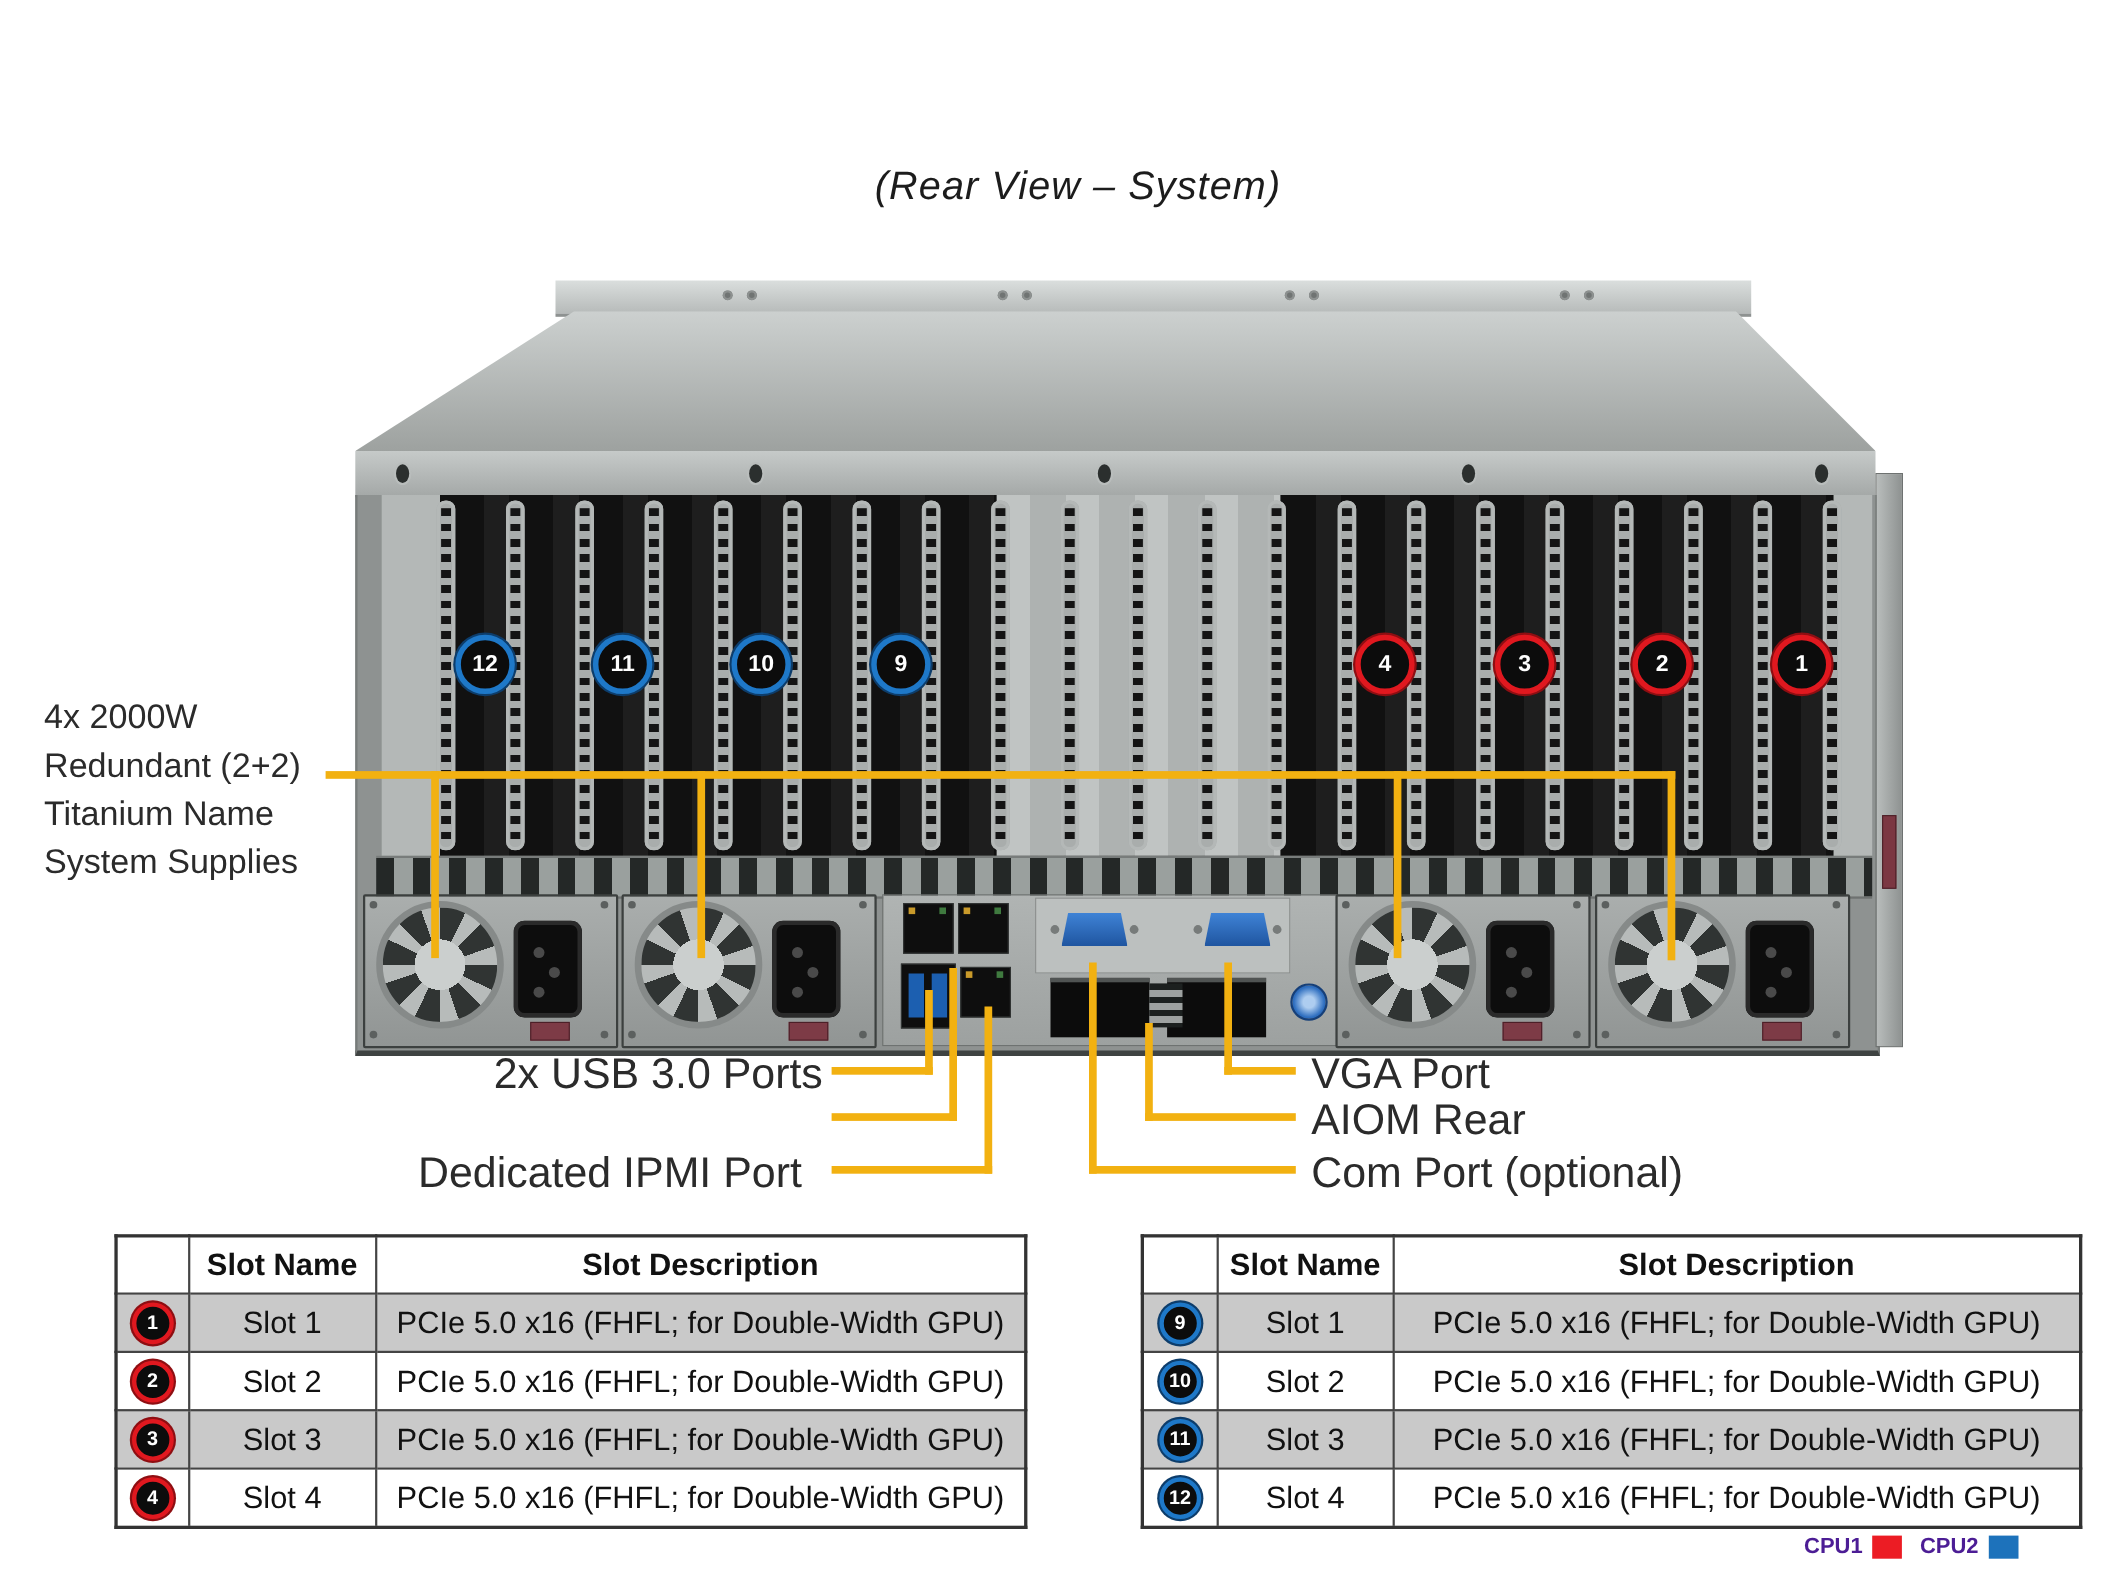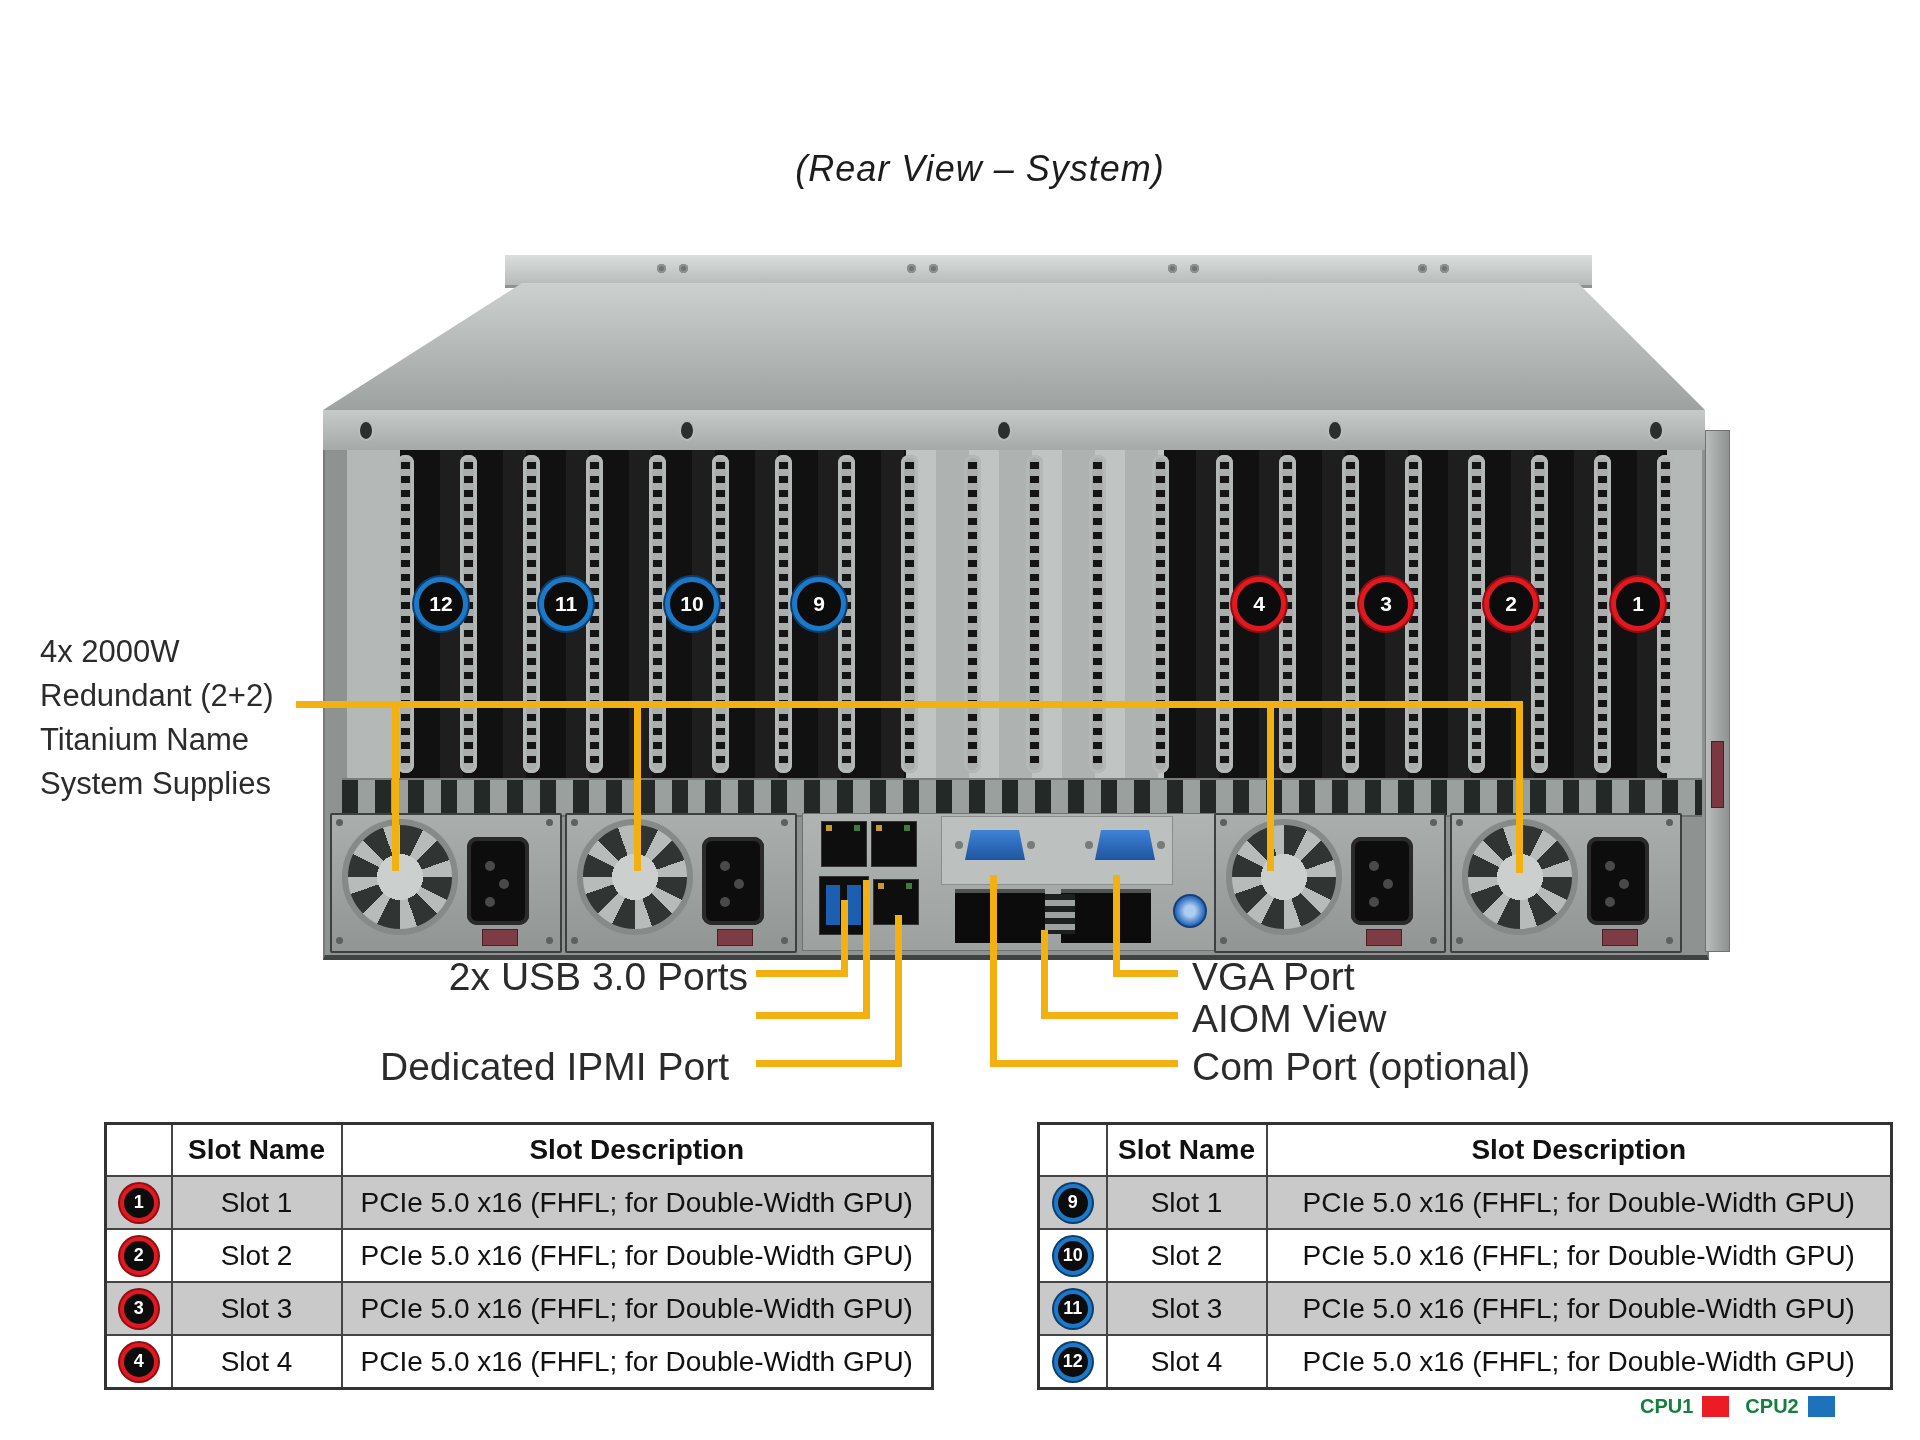--- a/index.html
+++ b/index.html
@@ -108,21 +108,21 @@
   table.slot-table{position:absolute;border-collapse:collapse;table-layout:fixed;
           background:#ffffff;border:3px solid #333;font-size:28px;color:#111;z-index:9;}
   table.slot-table th,table.slot-table td{border:2px solid #444;text-align:center;
           height:51px;padding:0;overflow:hidden;}
   table.slot-table th{font-weight:bold;height:50px;background:#ffffff;}
   table.slot-table tbody tr:nth-child(odd) td{background:#c9c9c9;}
   table.slot-table tbody tr:nth-child(even) td{background:#ffffff;}
 
   
   .legend{position:absolute;left:1640px;top:1395px;display:flex;align-items:center;z-index:9;}
-  .legend .ltxt{font-size:20px;font-weight:bold;color:#15803d;}
+  .legend .ltxt{font-size:20px;font-weight:bold;color:#4c1d95;}
   .legend .swatch{width:27px;height:21px;margin:0 16px 0 9px;}
 </style>
 </head>
 <body>
 
 <div class="canvas">
 
   <div class="title">(Rear View – System)</div>
 
   <div class="chassis">
@@ -270,21 +270,21 @@
   <div class="psulab">
     <div>4x 2000W</div>
     <div>Redundant (2+2)</div>
     <div>Titanium Name</div>
     <div>System Supplies</div>
   </div>
 
   <div class="lab r" style="left:400px;top:955px;width:348px">2x USB 3.0 Ports</div>
   <div class="lab r" style="left:380px;top:1045px;width:348px">Dedicated IPMI Port</div>
   <div class="lab" style="left:1192px;top:955px">VGA Port</div>
-  <div class="lab" style="left:1192px;top:997px">AIOM View</div>
+  <div class="lab" style="left:1192px;top:997px">AIOM Rear</div>
   <div class="lab" style="left:1192px;top:1045px">Com Port (optional)</div>
 
   <table class="slot-table" style="left:104px;top:1122px;width:827px">
     <colgroup>
         <col style="width:66px">
         <col style="width:170px">
         <col style="width:591px">
       </colgroup>
     <thead>
       <tr>

